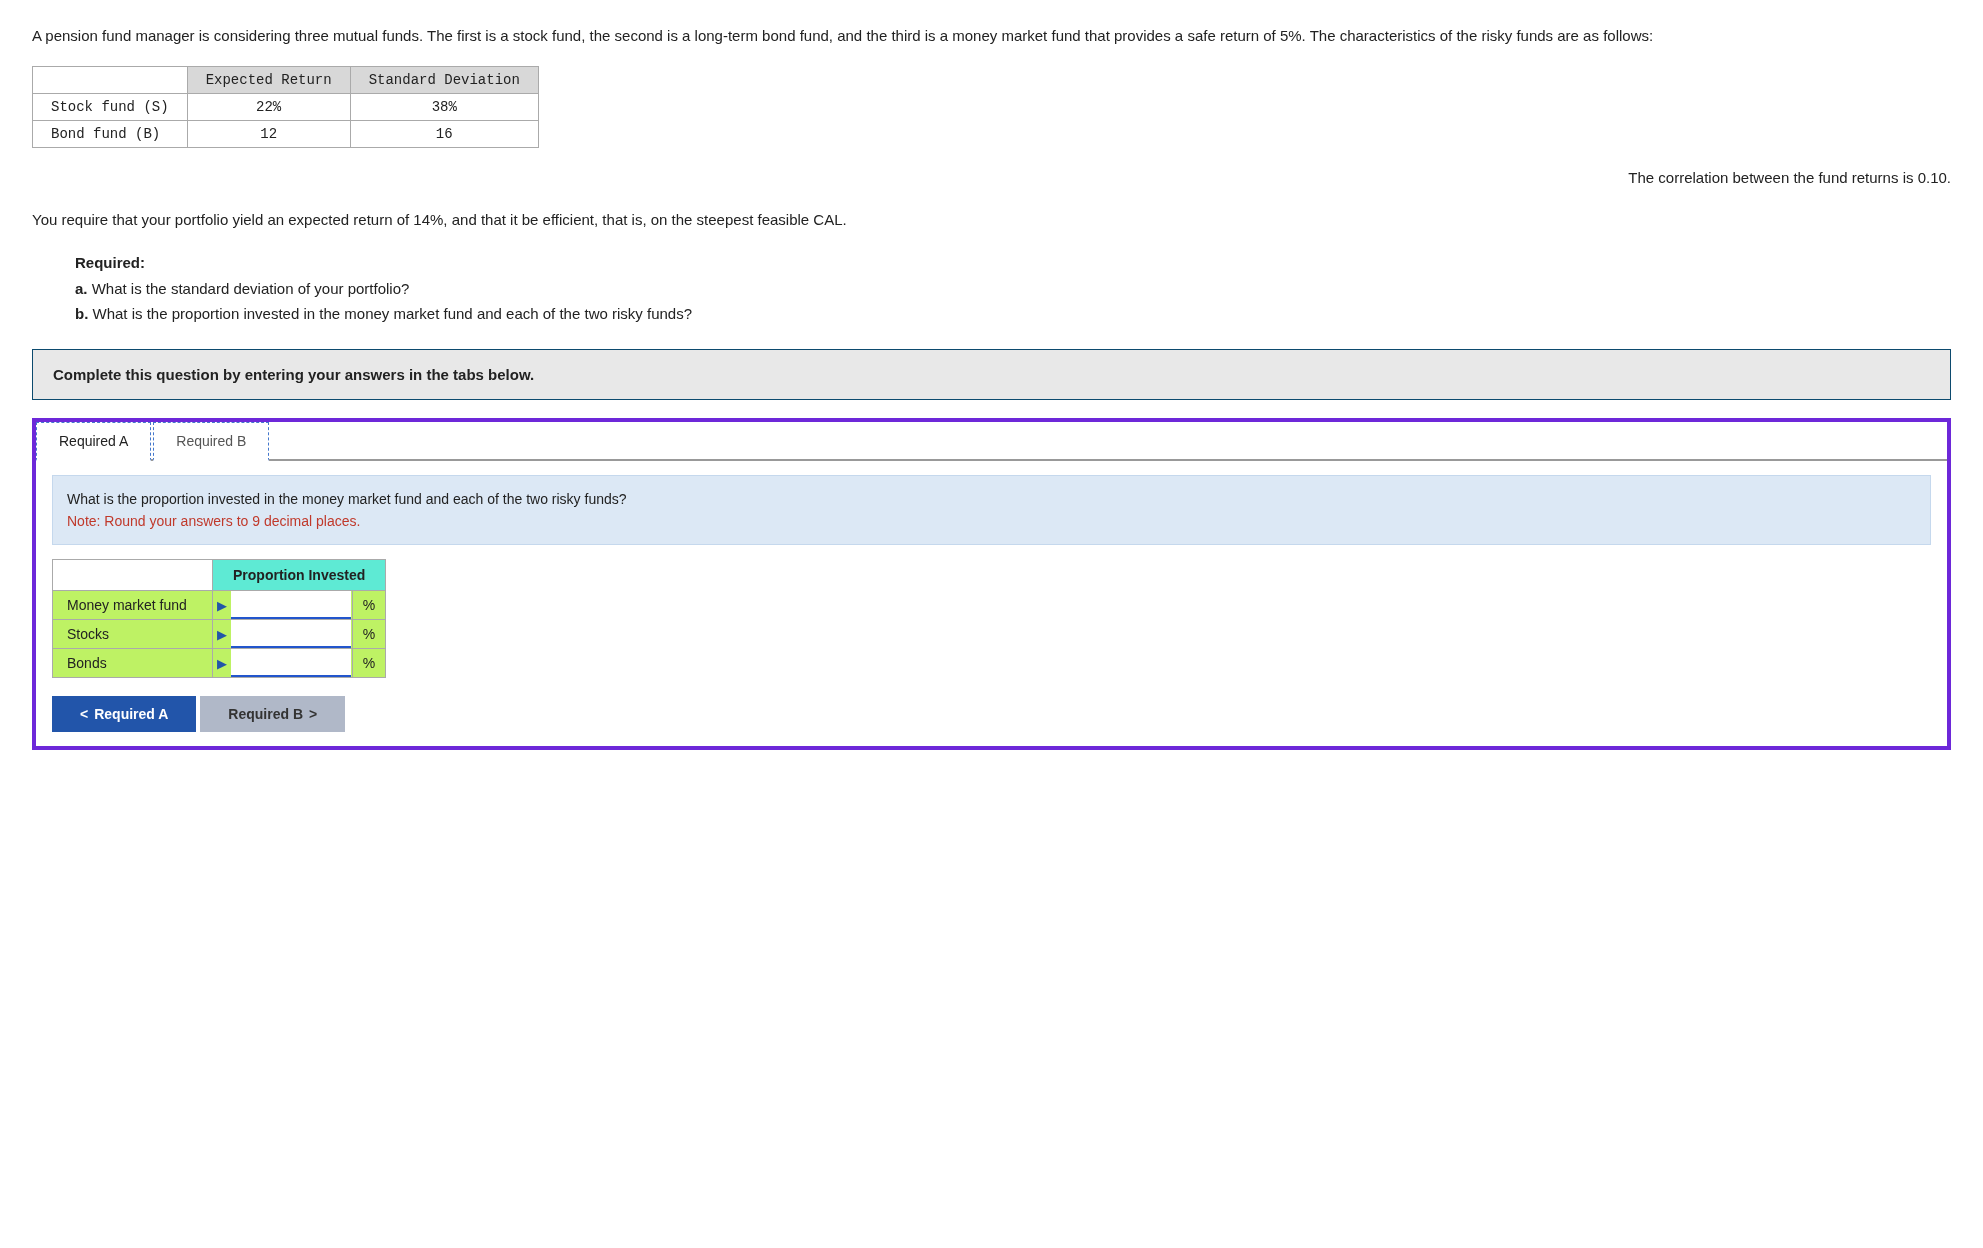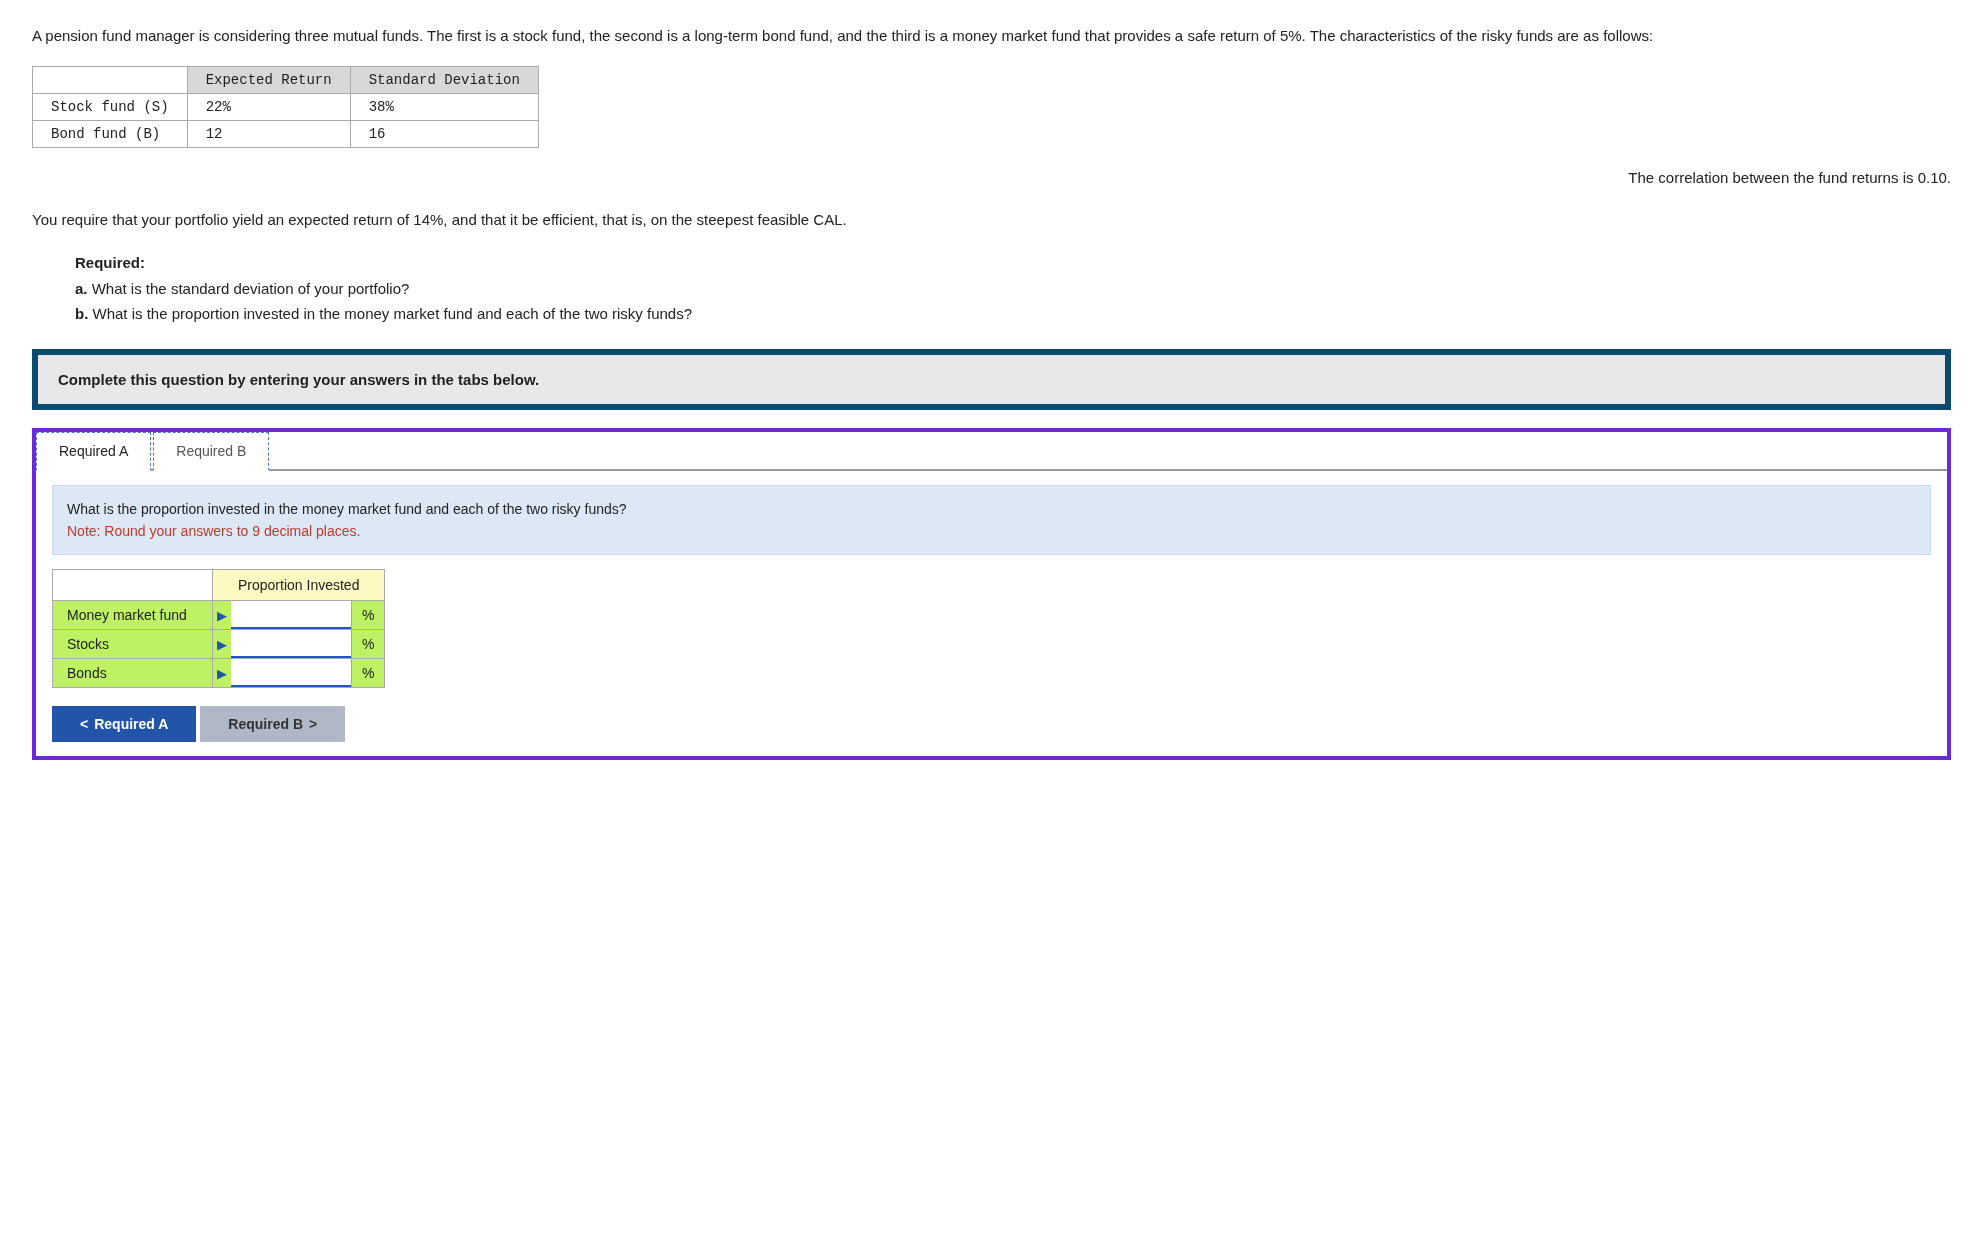--- a/index.html
+++ b/index.html
@@ -18,21 +18,21 @@
     }
     .data-table {
       border-collapse: collapse;
       margin-bottom: 18px;
       font-family: 'Courier New', monospace;
       font-size: 14px;
     }
     .data-table th, .data-table td {
       border: 1px solid #aaa;
       padding: 5px 18px;
-      text-align: left;
+      text-align: center;
     }
     .data-table th {
       background: #d8d8d8;
       font-weight: normal;
     }
     .data-table td.row-label {
       text-align: left;
       background: #fff;
     }
     .correlation-text {
@@ -52,21 +52,21 @@
     .required-section p {
       line-height: 1.7;
       font-size: 15px;
       margin-left: 43px;
     }
     .required-section .req-label {
       font-weight: bold;
     }
     .complete-box {
       background: #e8e8e8;
-      border: 6px solid #0c4a6e;
+      border: 1px solid #0c4a6e;
       padding: 16px 20px;
       margin-bottom: 18px;
       font-size: 15px;
     }
     .complete-box strong {
       font-weight: bold;
     }
     .tabs-container {
       border: 4px solid #6d28d9;
       margin-bottom: 0;
@@ -112,25 +112,25 @@
     }
     .tab-question .note {
       color: #c0392b;
     }
     .answer-table {
       border-collapse: collapse;
       font-size: 14px;
       margin-bottom: 18px;
     }
     .answer-table th {
-      background: #fef9c3;
+      background: #5eead4;
       border: 1px solid #aaa;
       padding: 7px 20px;
       text-align: center;
-      font-weight: normal;
+      font-weight: bold;
     }
     .answer-table td {
       border: 1px solid #aaa;
       padding: 5px 10px;
       background: #bef264;
     }
     .answer-table td.row-label {
       padding: 5px 14px;
       min-width: 160px;
     }

